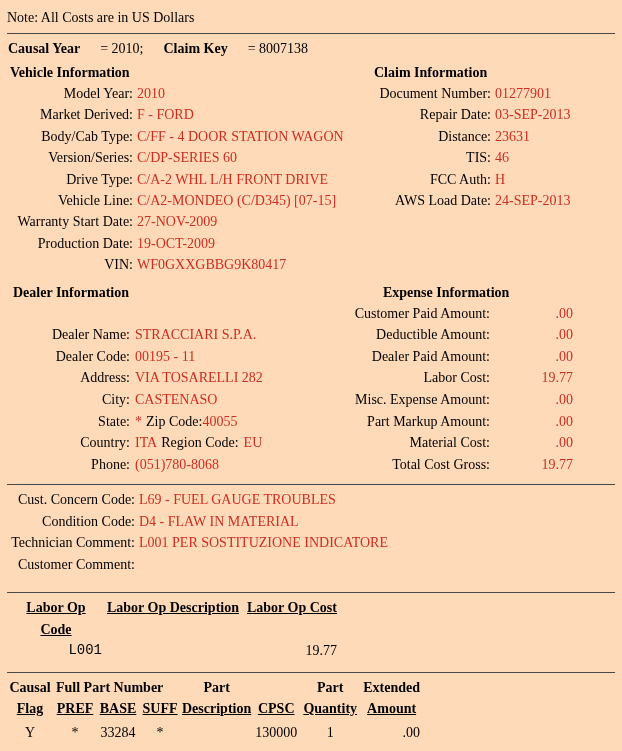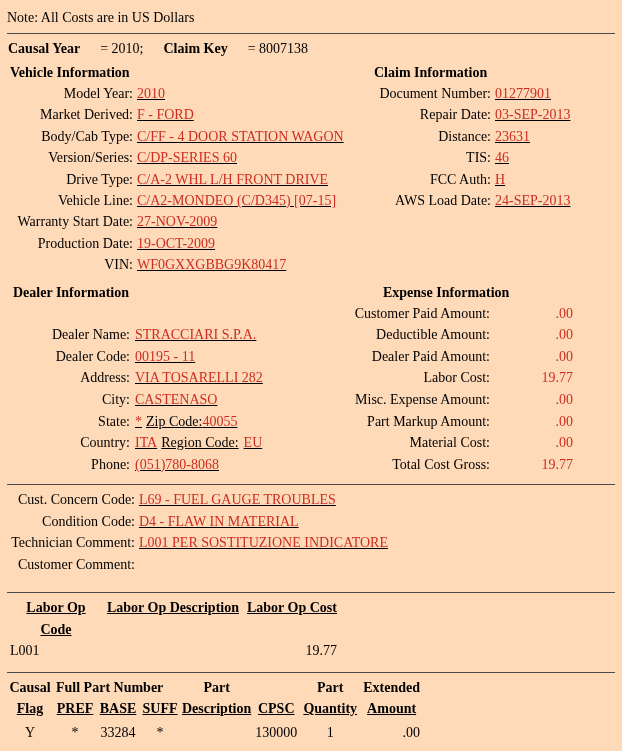--- a/index.html
+++ b/index.html
@@ -24,21 +24,21 @@
   .claimkey .seg{margin-left:20px;}
   .grid{display:flex;}
   .grid.g1{margin-top:3px;}
   .grid.g2{margin-top:6px;}
   .col{width:311px;flex:none;}
   .sec-title{font-weight:bold;line-height:21px;}
   .t-vehicle{margin-left:10px;}
   .t-claim{margin-left:63px;}
   .t-dealer{margin-left:13px;}
   .t-expense{margin-left:72px;}
-  .frow{line-height:21.4px;white-space:nowrap;text-decoration:underline;}
+  .frow{line-height:21.4px;white-space:nowrap;}
   .g2 .frow{line-height:21.6px;}
   .frow.blank{min-height:21.6px;}
   .lab{display:inline-block;text-align:right;vertical-align:top;}
   .veh .lab{width:133px;}
   .clm .lab{width:180px;}
   .dlr .lab{width:130px;}
   .exp .lab{width:179px;}
   .con .lab{width:135px;}
   .val{color:var(--red);margin-left:4px;}
   .dlr .val{margin-left:5px;}
@@ -47,21 +47,21 @@
   .amt{display:inline-block;width:83px;text-align:right;color:var(--red);}
   .concern{margin-top:0;}
   .con{line-height:21.5px;}
   
   .labor{margin-left:10px;}
   .lrow{display:flex;line-height:21.5px;}
   .lc1{width:92px;flex:none;text-align:center;}
   .lc2{width:135px;flex:none;margin-left:5px;}
   .lc3{width:90px;flex:none;margin-left:5px;}
   .lhead span{font-weight:bold;text-decoration:underline;}
-  .lrow.data .lc1{text-align:left;}
+  .lrow.data .lc1{text-align:right;font-family:Liberation Mono, monospace;}
   .lrow.data .lc3{text-align:right;}
   
   table.parts{border-collapse:separate;border-spacing:4px 0;margin-left:4px;}
   table.parts td,table.parts th{padding:0;font-size:14px;line-height:21.5px;text-align:center;font-weight:normal;}
   table.parts .gh{font-weight:bold;}
   table.parts .gh.left{text-align:left;}
   table.parts .ch span{font-weight:bold;text-decoration:underline;}
   table.parts td.ramt{text-align:right;}
   table.parts tr.data td{padding-top:2px;}
   .cw-flag{width:44px;} .cw-pref{width:38px;} .cw-base{width:40px;} .cw-suff{width:36px;}

